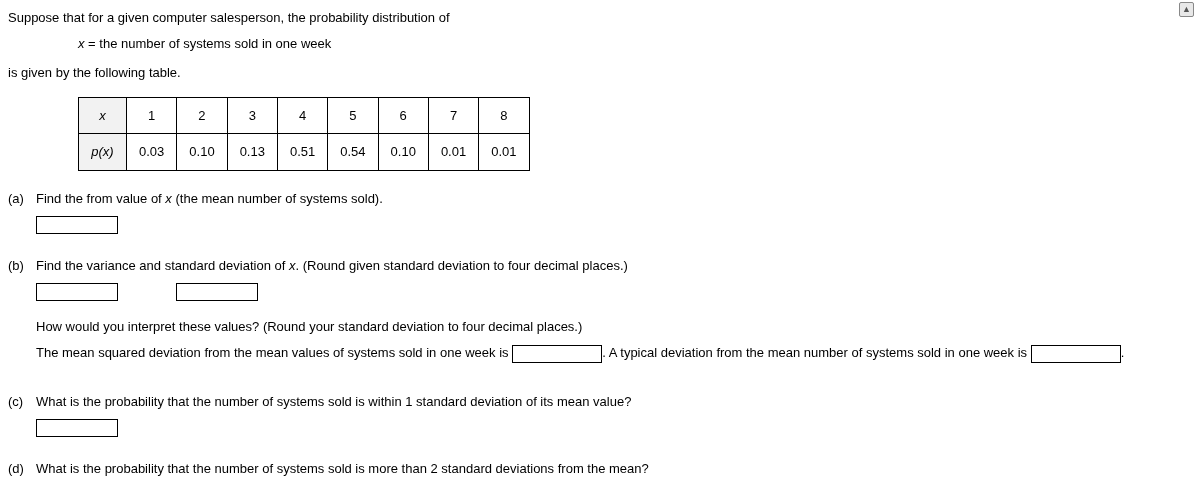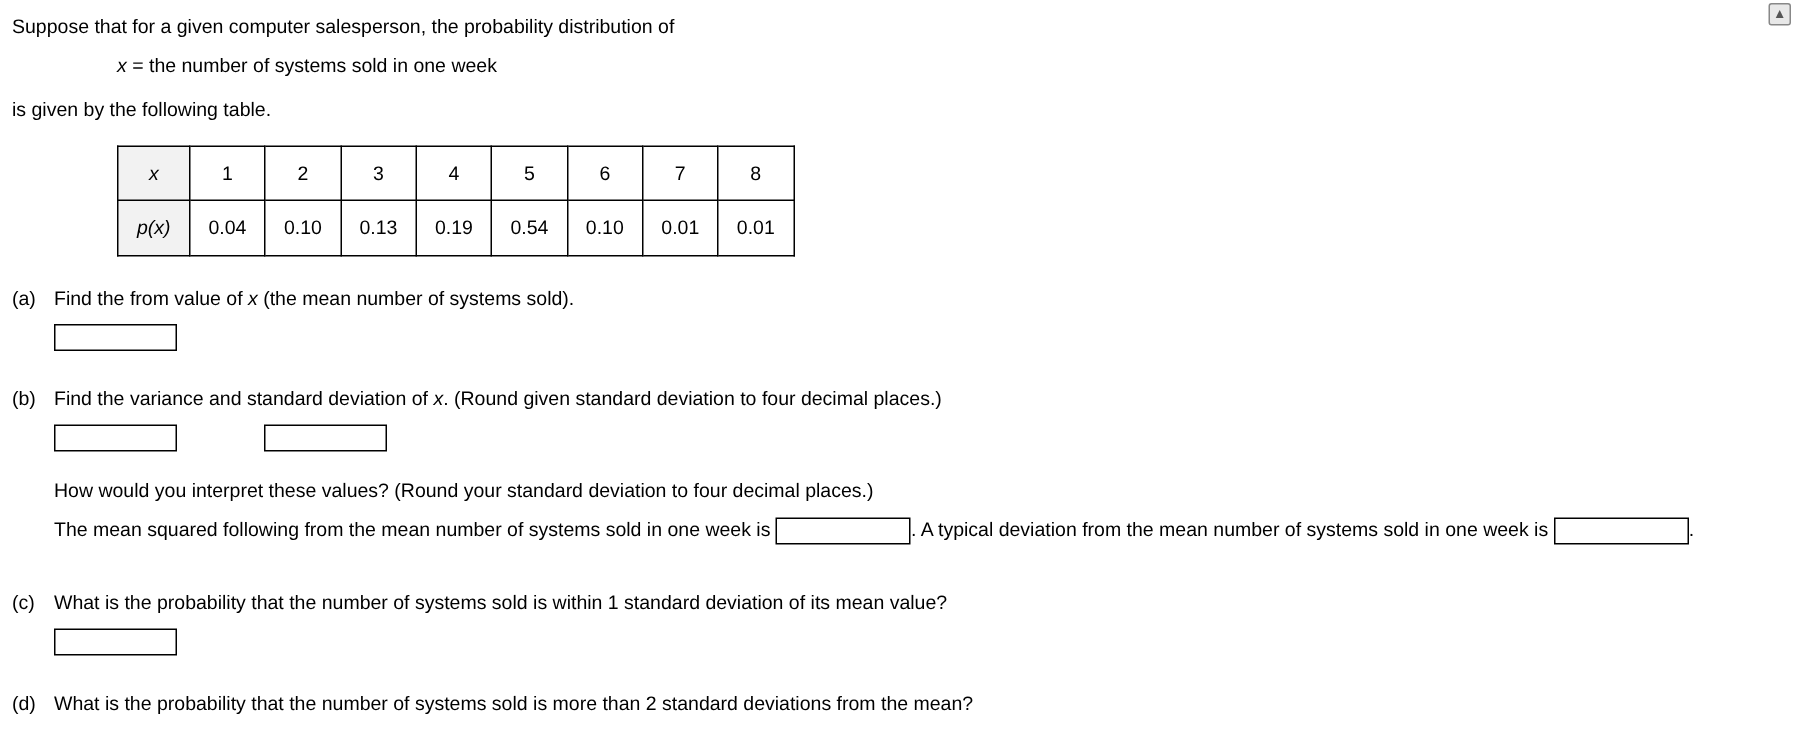--- a/index.html
+++ b/index.html
@@ -125,24 +125,24 @@
       <td>2</td>
       <td>3</td>
       <td>4</td>
       <td>5</td>
       <td>6</td>
       <td>7</td>
       <td>8</td>
     </tr>
     <tr>
       <td class="hdr">p(x)</td>
-      <td>0.04</td>
+      <td>0.03</td>
       <td>0.10</td>
       <td>0.13</td>
-      <td>0.19</td>
+      <td>0.51</td>
       <td>0.54</td>
       <td>0.10</td>
       <td>0.01</td>
       <td>0.01</td>
     </tr>
   </tbody>
     </table>
 
   <div class="part">
     <div class="part-label">(a)</div>
@@ -161,21 +161,21 @@
     <div class="part-body">
       <p>
         <span>Find the variance and standard deviation of </span><span class="italic">x</span><span>. (Round given standard deviation to four decimal places.)</span>
       </p>
       <div class="var-block">
         <span><span class="input-box"></span></span>
         <span><span class="input-box"></span></span>
       </div>
       <p>How would you interpret these values? (Round your standard deviation to four decimal places.)</p>
       <p class="inline-text">
-        <span>The mean squared following from the mean number of systems sold in one week is </span><span class="input-box sm"></span><span>. A typical deviation from the mean number of systems sold in one week is </span><span class="input-box sm"></span><span>.</span>
+        <span>The mean squared deviation from the mean values of systems sold in one week is </span><span class="input-box sm"></span><span>. A typical deviation from the mean number of systems sold in one week is </span><span class="input-box sm"></span><span>.</span>
       </p>
     </div>
   </div>
 
   <div class="part">
     <div class="part-label">(c)</div>
     <div class="part-body">
       <p>What is the probability that the number of systems sold is within 1 standard deviation of its mean value?</p>
       <div class="answer-row">
         <span class="input-box"></span>

